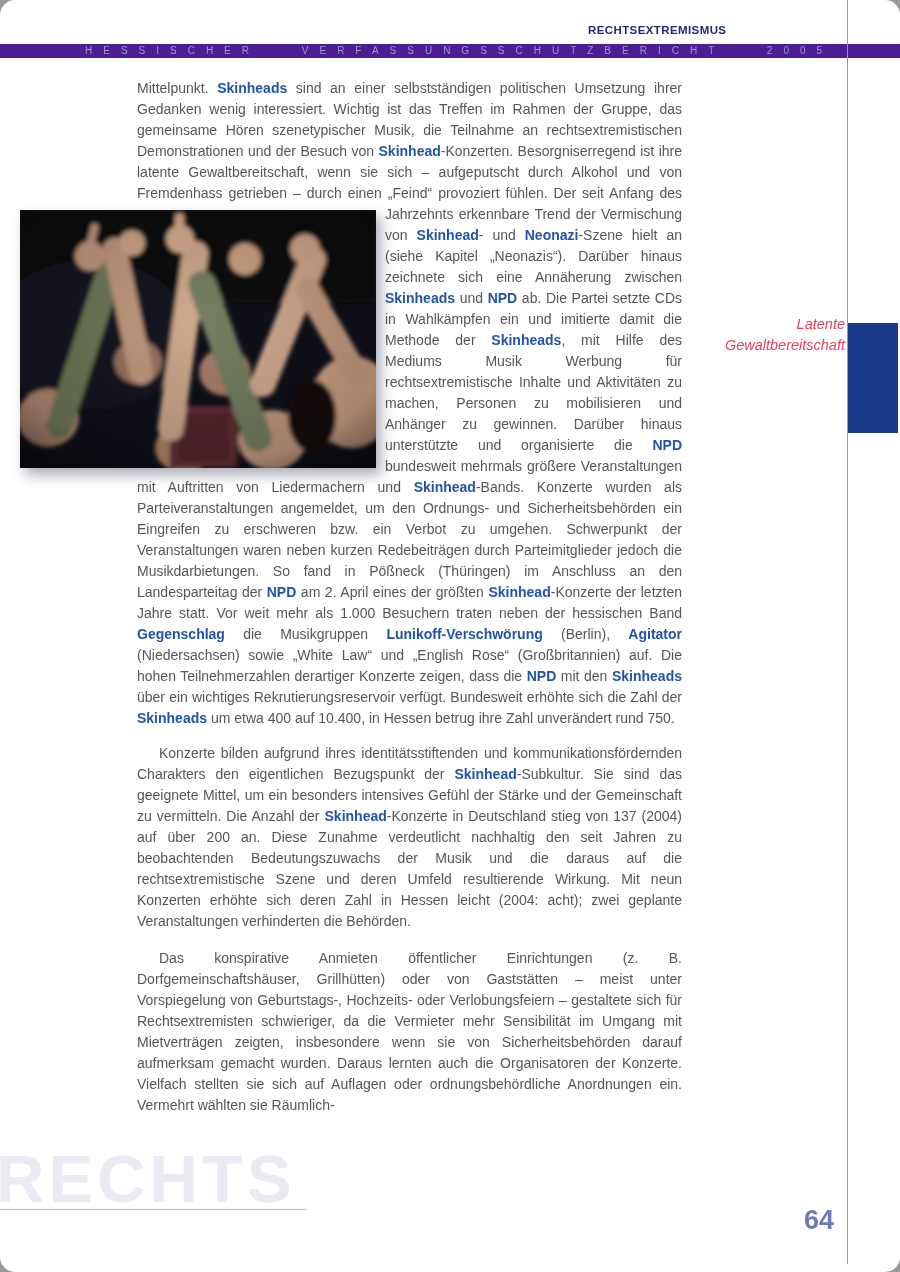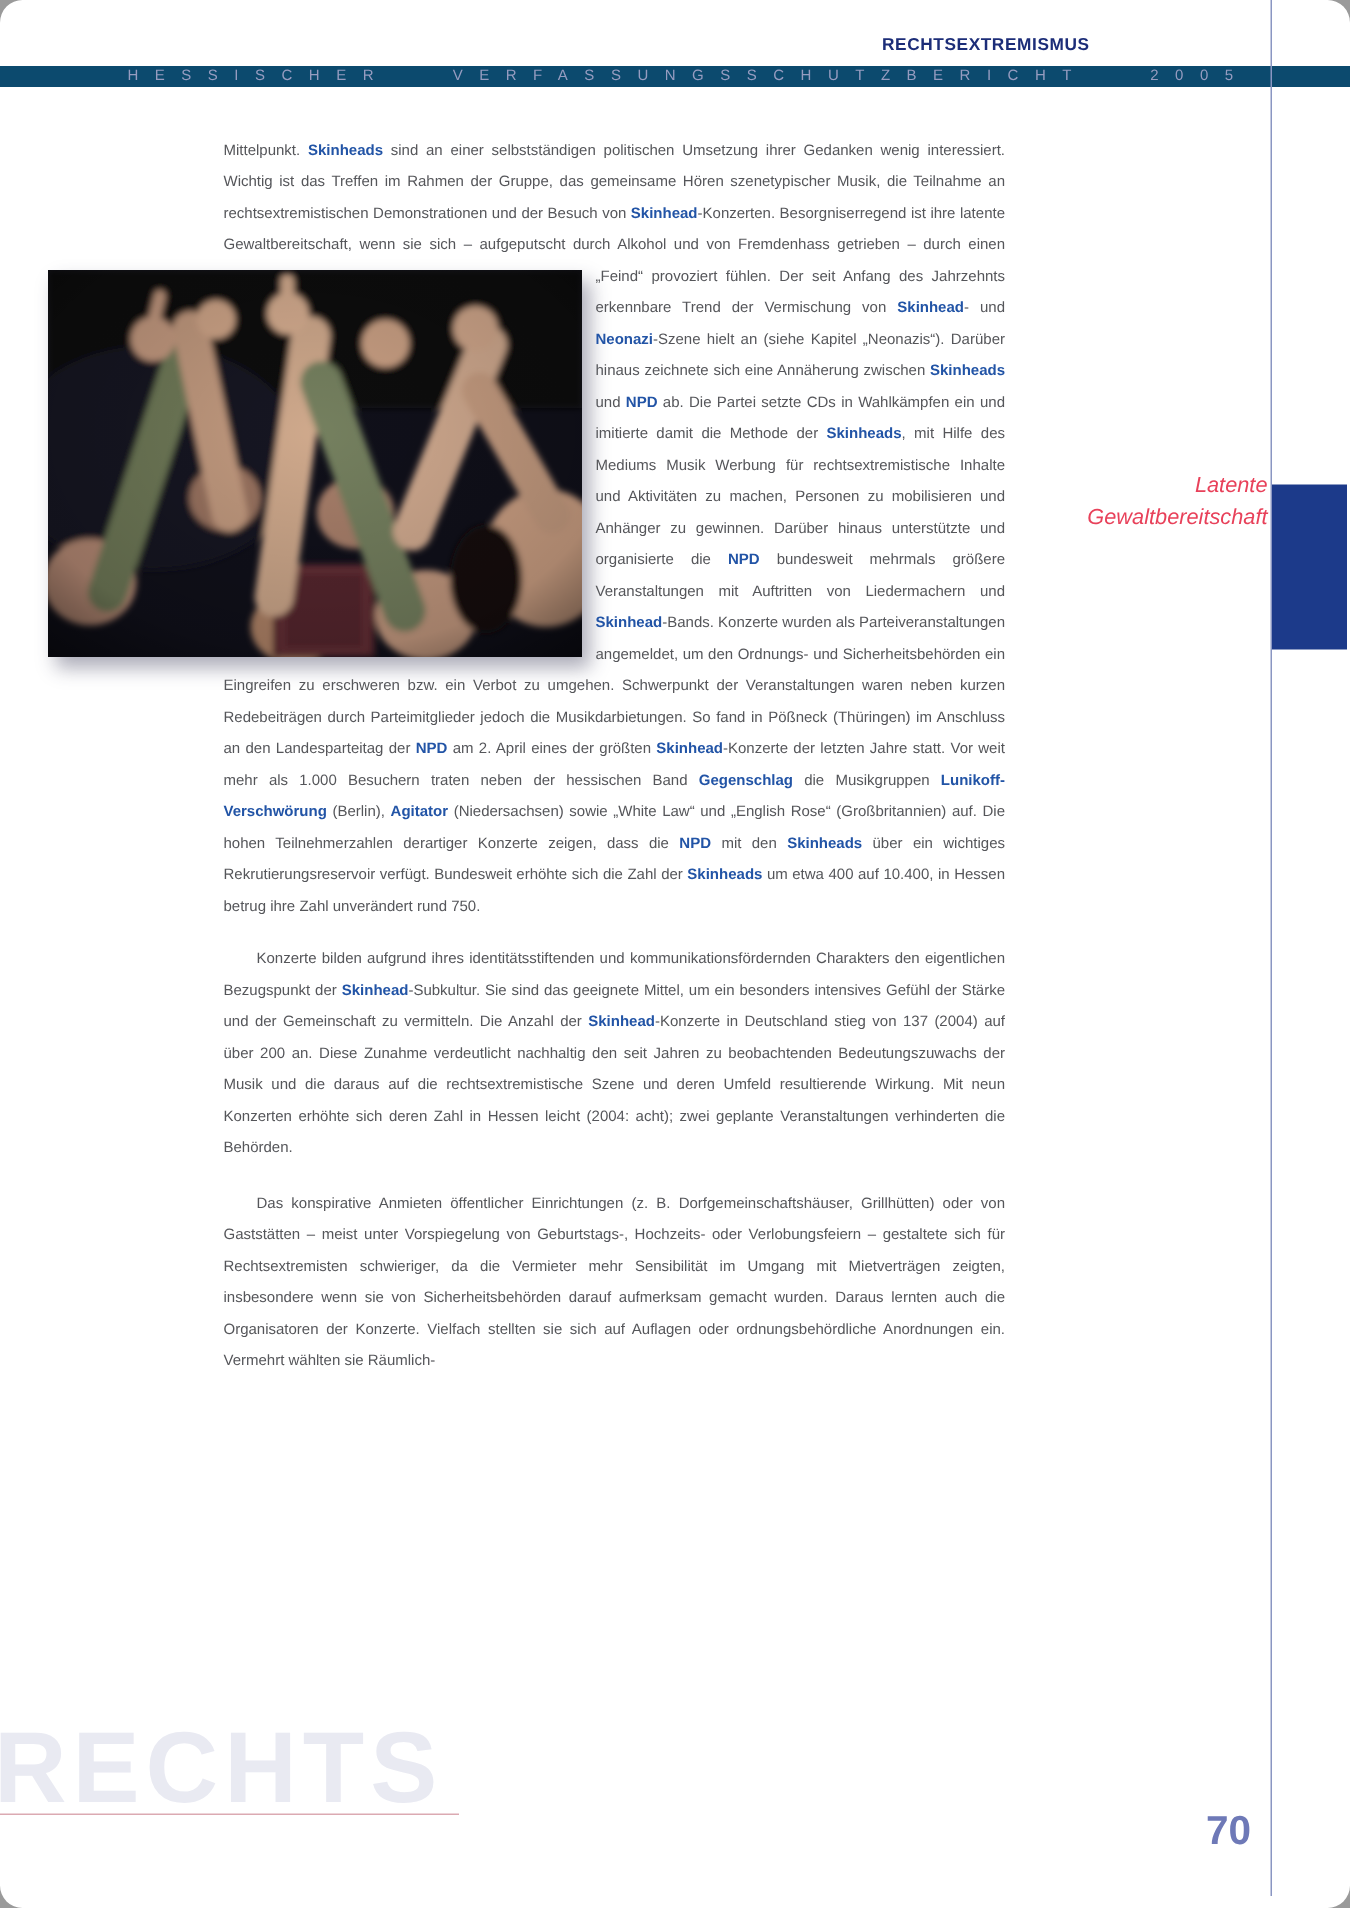--- a/index.html
+++ b/index.html
@@ -12,40 +12,40 @@
   }
 
   
   .section-label {
     position:absolute; left:588px; top:24px;
     font-size:11.5px; font-weight:bold; letter-spacing:.4px;
     color:#1c2d78;
   }
   .band {
     position:absolute; left:0; top:44px; width:900px; height:14px;
-    background:#0c4a6e;
+    background:#4c1d95;
   }
   .band-text {
     padding-left:85px; white-space:nowrap; overflow:hidden;
     font-size:10px; line-height:14px; color:#969cc0;
     letter-spacing:11px; word-spacing:28px;
   }
   .vline {
     position:absolute; left:847px; top:0; width:1px; height:1264px;
     background:#8a96c2;
   }
   .blue-rect {
     position:absolute; left:848px; top:323px; width:50px; height:110px;
     background:#1c3a8a;
   }
 
   
   .main { position:absolute; left:137px; top:78px; width:545px; }
   .main p {
-    margin:12px; font-size:10px; line-height:21px; color:#55565a;
+    margin:0; font-size:14px; line-height:21px; color:#55565a;
     text-align:justify;
   }
   .main p.indent { text-indent:22px; }
   .main p.p2 { margin-top:14px; }
   .main p.p3 { margin-top:16px; }
   .term { color:#2254a6; font-weight:bold; }
 
   h2.section-heading {
     margin:28px 0 0 0; font-size:20px; line-height:22px;
     font-weight:bold; color:#4270b2; letter-spacing:.2px; text-align:left;
@@ -146,15 +146,15 @@
 
     <p class="indent p2 after-heading"><span>Konzerte bilden aufgrund ihres identitätsstiftenden und kommunikationsfördernden Charakters den eigentlichen Bezugspunkt der </span><span class="term">Skinhead</span><span>-Subkultur. Sie sind das geeignete Mittel, um ein besonders intensives Gefühl der Stärke und der Gemeinschaft zu vermitteln. Die Anzahl der </span><span class="term">Skinhead</span><span>-Konzerte in Deutschland stieg von 137 (2004) auf über 200 an. Diese Zunahme verdeutlicht nachhaltig den seit Jahren zu beobachtenden Bedeutungszuwachs der Musik und die daraus auf die rechtsextremistische Szene und deren Umfeld resultierende Wirkung. Mit neun Konzerten erhöhte sich deren Zahl in Hessen leicht (2004: acht); zwei geplante Veranstaltungen verhinderten die Behörden.</span></p>
 
     <p class="indent p3"><span>Das konspirative Anmieten öffentlicher Einrichtungen (z. B. Dorfgemeinschaftshäuser, Grillhütten) oder von Gaststätten – meist unter Vorspiegelung von Geburtstags-, Hochzeits- oder Verlobungsfeiern – gestaltete sich für Rechtsextremisten schwieriger, da die Vermieter mehr Sensibilität im Umgang mit Mietverträgen zeigten, insbesondere wenn sie von Sicherheitsbehörden darauf aufmerksam gemacht wurden. Daraus lernten auch die Organisatoren der Konzerte. Vielfach stellten sie sich auf Auflagen oder ordnungsbehördliche Anordnungen ein. Vermehrt wählten sie Räumlich-</span></p>
   </div>
 
   <div class="margin-note note-1">Latente Gewaltbereitschaft</div>
 
   <div class="watermark">RECHTS</div>
   <div class="watermark-rule"></div>
-  <div class="page-number">70</div>
+  <div class="page-number">64</div>
 
 </div>
 
 </body></html>

